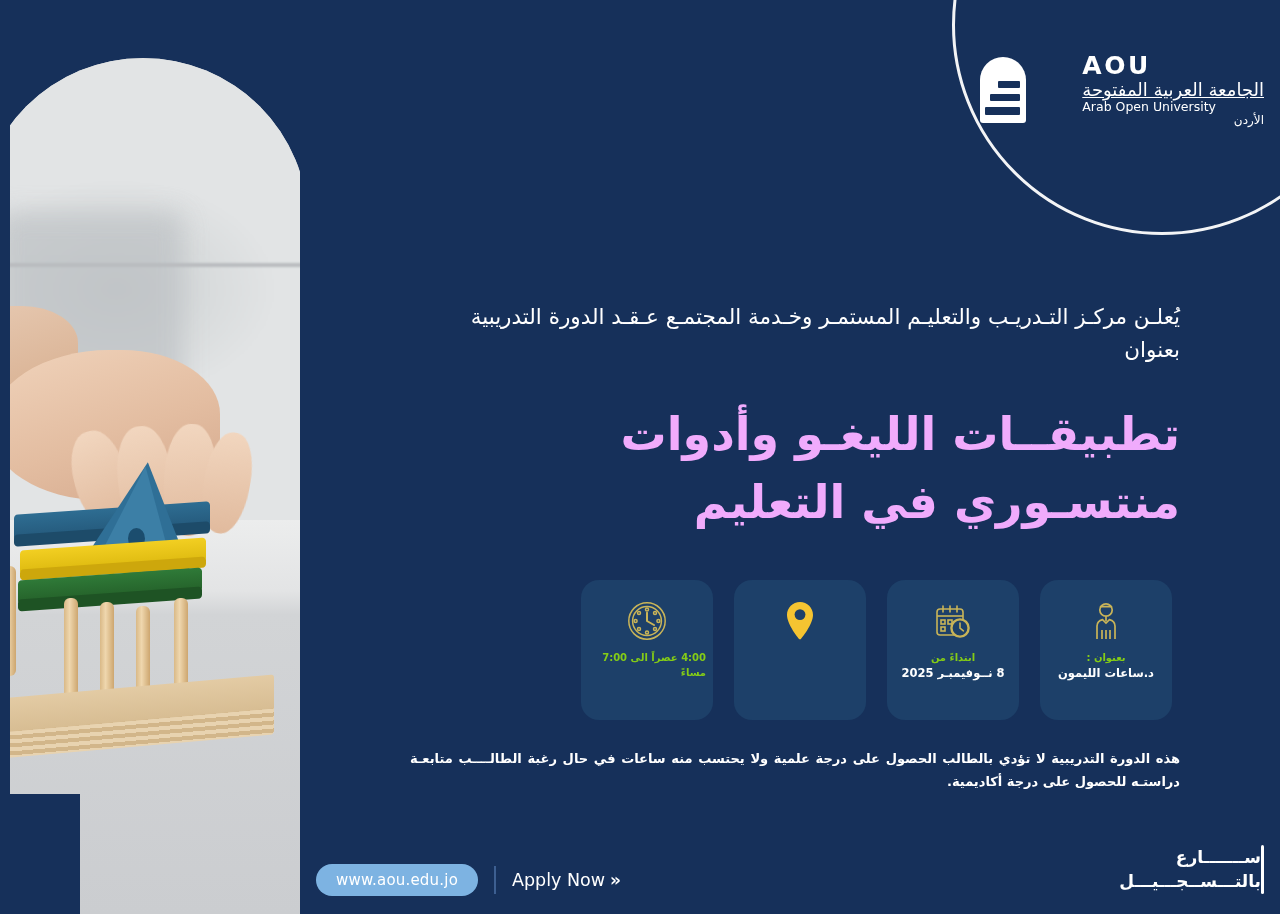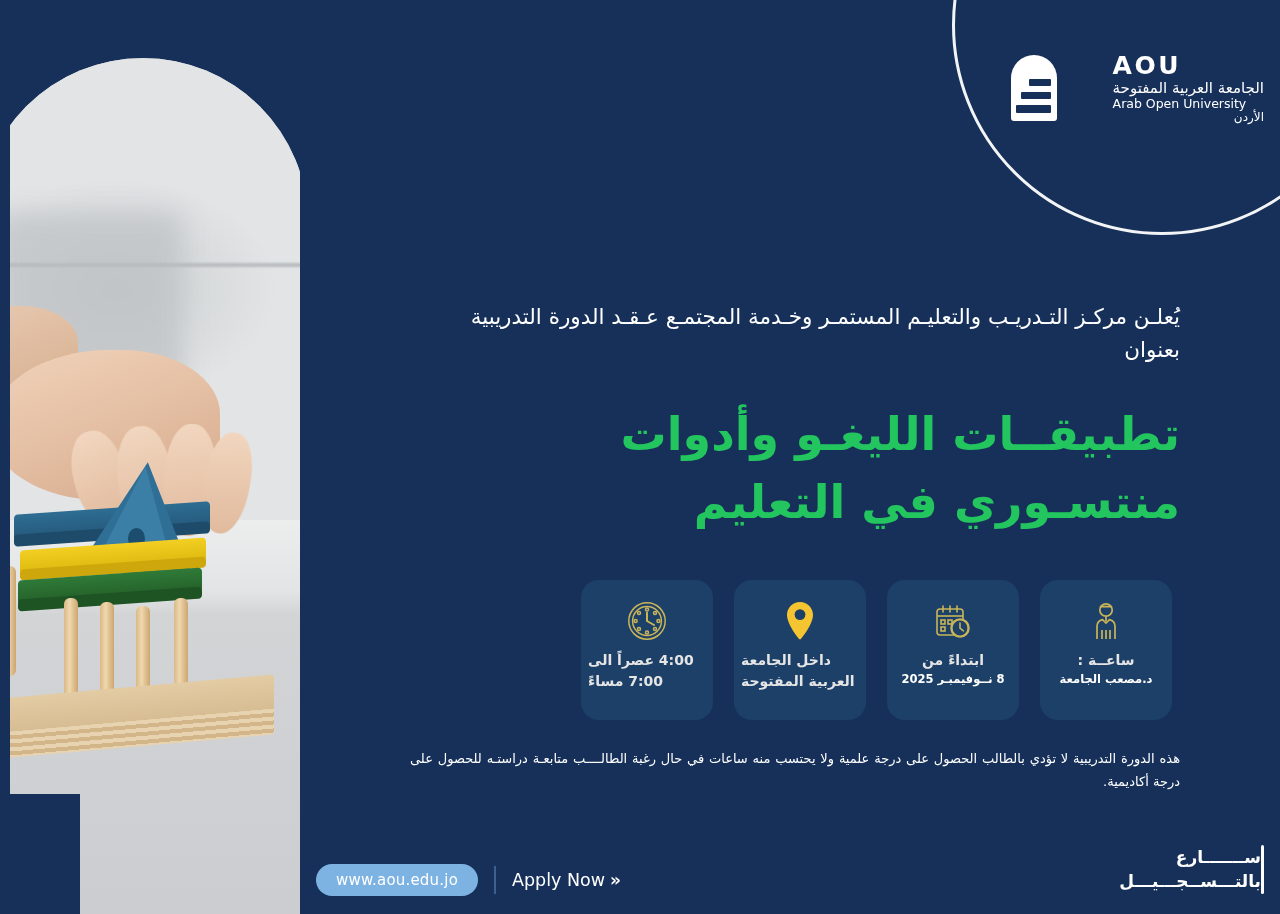--- a/index.html
+++ b/index.html
@@ -263,21 +263,21 @@
     background:#16305a;
     border-radius:1px;
   }
   .logo-bar.b1 { left:18px; top:24px; width:22px; height:7px; }
   .logo-bar.b2 { left:10px; top:37px; width:30px; height:7px; }
   .logo-bar.b3 { left:5px;  top:50px; width:35px; height:8px; }
   .logo-text { color:#ffffff; line-height:1.12;margin-left:44px; }
   .logo-aou {
     font-size:25px; font-weight:bold; letter-spacing:2.5px;
   }
-  .logo-ar1 { font-size:15px; direction:rtl; letter-spacing:.2px; }
+  .logo-ar1 { font-size:18px; direction:rtl; letter-spacing:.2px;text-decoration:underline; }
   .logo-en  { font-size:12.5px; }
   .logo-ar2 { font-size:12px; direction:rtl; }
 
   
   .content {
     position:absolute;
     right:100px; top:0;
     width:770px; height:914px;
     text-align:right;
     direction:rtl;
@@ -289,21 +289,21 @@
     color:#ffffff;
     font-size:21.5px;
     line-height:1.55;
     font-weight:400;
     letter-spacing:.3px;
   }
 
   .headline {
     position:absolute;
     top:400px; right:0; width:770px;
-    color:#22c55e;
+    color:#f0abfc;
     font-size:46px;
     font-weight:bold;
     line-height:1.48;
     letter-spacing:.2px;
   }
 
   
   .cards {
     position:absolute;
     top:580px; right:8px;
@@ -324,43 +324,43 @@
     padding-top:16px;
   }
   .card-icon {
     height:50px;
     display:flex;
     align-items:center;
     justify-content:center;
     margin-bottom:4px;
   }
   .card-label {
-    color:#e5e5e5;
-    font-size:14px;
+    color:#84cc16;
+    font-size:10px;
     font-weight:bold;
     line-height:1.5;
-    text-align:left;
+    text-align:right;
     padding:0 7px;
   }
   .card-sub {
     color:#ffffff;
     font-size:11.5px;
     font-weight:bold;
     line-height:1.5;
     text-align:left;
     padding:0 5px;
   }
 
   
   .disclaimer {
     position:absolute;
     top:748px; right:0; width:770px;
     color:#ffffff;
     font-size:13px;
-    font-weight:normal;
+    font-weight:bold;
     line-height:1.75;
     text-align:justify;
     text-align-last:right;
   }
 
   
   .footer {
     position:absolute;
     left:316px; bottom:18px;
     display:flex;
@@ -490,22 +490,22 @@
       <div class="card">
         <div class="card-icon">
           <svg width="34" height="38" viewBox="0 0 34 38" fill="none" stroke="#c9b458" stroke-width="1.7">
             <circle cx="17" cy="8" r="6.2"></circle>
             <path d="M11.6 4.6h10.8" stroke-linecap="round"></path>
             <path d="M17 14.2v5"></path>
             <path d="M8 37V24c0-3.4 2.6-5.6 5.6-6.4L17 21l3.4-3.4C23.4 18.4 26 20.6 26 24v13"></path>
             <path d="M13 37v-9M17 37v-9M21 37v-9"></path>
           </svg>
         </div>
-        <div class="card-label">ساعــة :</div>
-        <div class="card-sub">د.مصعب الجامعة</div>
+        <div class="card-label">بعنوان :</div>
+        <div class="card-sub">د.ساعات الليمون</div>
       </div>
 
       <div class="card">
         <div class="card-icon">
           <svg width="38" height="38" viewBox="0 0 38 38" fill="none" stroke="#c9b458" stroke-width="1.6">
             <rect x="3" y="7" width="26" height="26" rx="3"></rect>
             <path d="M3 14h26"></path>
             <path d="M9 4v6M16 4v6M23 4v6" stroke-linecap="round"></path>
             <rect x="7" y="18" width="4" height="4"></rect>
             <rect x="7" y="25" width="4" height="4"></rect>
@@ -520,21 +520,20 @@
       </div>
 
 
       <div class="card">
         <div class="card-icon">
           <svg width="32" height="40" viewBox="0 0 32 40">
             <path d="M16 1C8.8 1 3 6.8 3 14c0 9.4 11.3 23 12.2 24.1.4.5 1.2.5 1.6 0C17.7 37 29 23.4 29 14 29 6.8 23.2 1 16 1z" fill="#f5c431"></path>
             <circle cx="16" cy="13.6" r="5.4" fill="#1d4069"></circle>
           </svg>
         </div>
-        <div class="card-label">داخل الجامعة العربية المفتوحة</div>
         <div class="card-sub"></div>
       </div>
 
       <div class="card">
         <div class="card-icon">
           <svg width="40" height="40" viewBox="0 0 40 40" fill="none" stroke="#c9b458" stroke-width="1.5">
             <circle cx="20" cy="20" r="18.2"></circle>
             <circle cx="20" cy="20" r="14.4"></circle>
             <circle cx="20" cy="8.6" r="1.5"></circle>
             <circle cx="28" cy="12" r="1.5"></circle>

